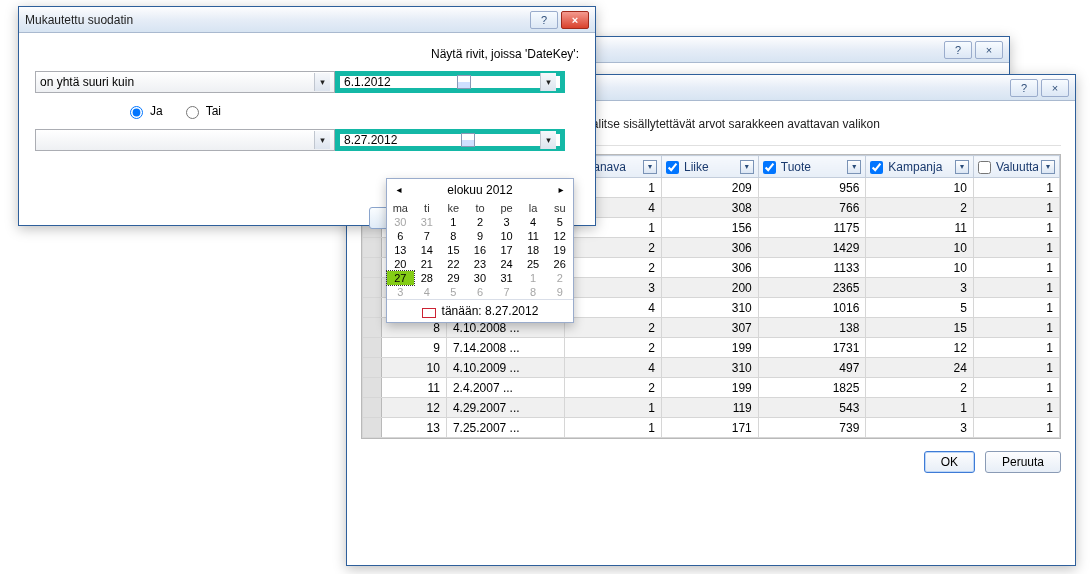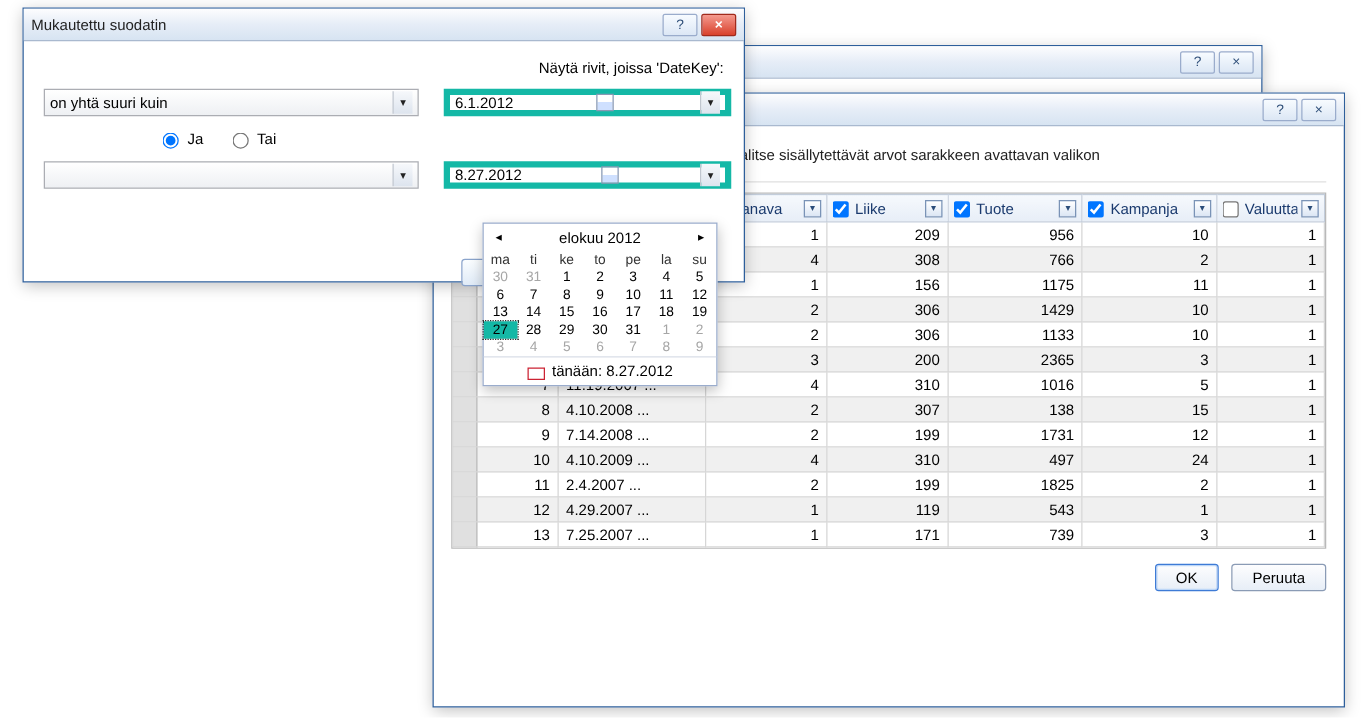--- a/index.html
+++ b/index.html
@@ -33,38 +33,38 @@
 .grid td.txt { text-align:left; }
 
 
 .footer { display:flex; align-items:center; gap:10px; padding:12px 0 2px; }
 .btn { height:22px; padding:0 16px; border:1px solid #8a9bb5; border-radius:3px; background:linear-gradient(#fdfdfe,#e7eef7); cursor:pointer; color:#000; display:inline-flex; align-items:center; }
 .btn.primary { border-color:#3e7bd6; box-shadow:0 0 0 1px #bcd6f7 inset; }
 
 
 .front-body { padding: 14px 16px 12px; }
 .front-body .prompt { margin-bottom:10px;text-align:right; }
-.field-row { display:flex; gap:20px; margin-bottom:10px; }
+.field-row { display:flex; gap:0; margin-bottom:10px; }
 .combo { flex:0 0 300px; height:22px; border:1px solid #abadb3; background:linear-gradient(#fff,#eef0f3); display:flex; align-items:center; padding:0 4px; position:relative; }
 .combo .arrow, .dateinput .arrow { width:16px; height:18px; border-left:1px solid #c0c6cf; display:flex; align-items:center; justify-content:center; font-size:9px; color:#222; cursor:pointer; margin-left:auto; background:linear-gradient(#f6f8fb,#dde4ee); }
 .dateinput { flex:1; height:22px; border:5px solid #14b8a6; background:#fff; display:flex; align-items:center; padding:0 4px; }
 .dateinput .cal-ic { width:14px; height:14px; border:1px solid #8899b5; background:linear-gradient(180deg,#fff 50%,#cfe0ff 50%); margin-left:auto; margin-right:2px; }
 .radio-row { display:flex; gap:18px; align-items:center; padding-left:90px; margin-bottom:10px; }
 .radio-row label { display:flex; align-items:center; gap:4px; }
 
 
 .calendar { position:absolute; left:386px; top:178px; width:188px; border:1px solid #9aaccc; background:#fff; box-shadow:0 4px 10px rgba(0,0,0,.25); z-index:50; }
 .cal-head { display:flex; align-items:center; justify-content:space-between; padding:4px 6px; }
 .cal-head .nav { width:12px; height:12px; cursor:pointer; color:#000; font-size:10px; text-align:center; }
 .cal-head .month { font-size:12px; }
 .cal-grid { width:100%; border-collapse:collapse; }
 .cal-grid th { font-weight:normal; font-size:11px; color:#333; padding:1px 0; width:14.28%; text-align:center; }
 .cal-grid td { text-align:center; font-size:11px; padding:1px 0; cursor:pointer; }
 .cal-grid td.other { color:#a6a6a6; }
-.cal-grid td.sel { outline:1px dotted #333; background:#14b8a6; }
+.cal-grid td.sel { outline:1px dotted #333; background:#84cc16; }
 .cal-foot { display:flex; align-items:flex-end; justify-content:center; gap:6px; padding:4px; border-top:1px solid #d9dee8; font-size:11px; }
 .cal-foot .todaybox { width:14px; height:10px; border:1px solid #c23; }
 
 
 .front-hidden-btns { position:absolute; left:350px; top:200px; width:80px; height:22px; border:1px solid #8aa4cc; border-radius:3px; background:linear-gradient(#fafdff,#e0ebf7); }
 </style>
 </head>
 <body>
 
 <div class="window" style="left:330px; top:36px; width:680px; height:40px;">
@@ -377,20 +377,29 @@
         <tr>
           <td>13</td>
           <td>14</td>
           <td>15</td>
           <td>16</td>
           <td>17</td>
           <td>18</td>
           <td>19</td>
         </tr>
         <tr>
+          <td>20</td>
+          <td>21</td>
+          <td>22</td>
+          <td>23</td>
+          <td>24</td>
+          <td>25</td>
+          <td>26</td>
+        </tr>
+        <tr>
           <td class="sel">27</td>
           <td>28</td>
           <td>29</td>
           <td>30</td>
           <td>31</td>
           <td class="other">1</td>
           <td class="other">2</td>
         </tr>
         <tr>
           <td class="other">3</td>

